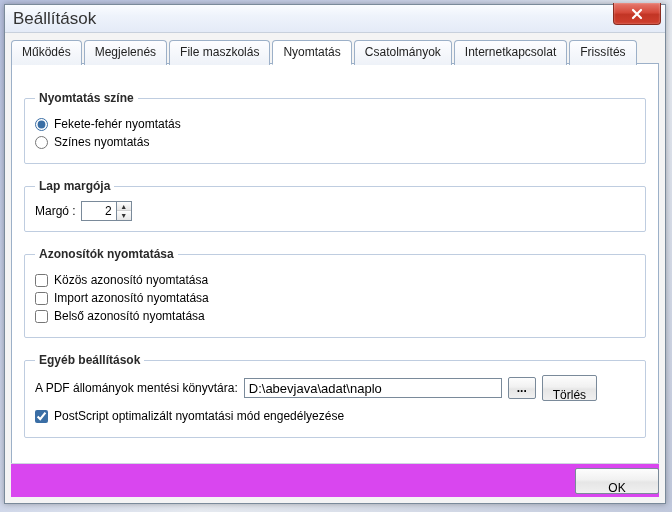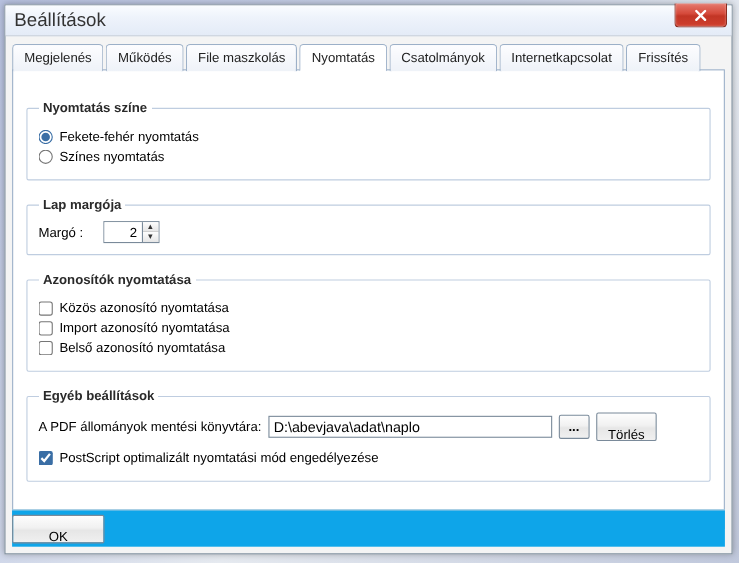--- a/index.html
+++ b/index.html
@@ -82,21 +82,21 @@
     color: #2a2a2a;
     padding: 0 4px;
     font-size: 12px;
   }
   .radio-row, .check-row {
     display: flex; align-items: flex-end; gap: 6px;
     margin: 4px 0;
   }
   .radio-row input, .check-row input { margin: 0; }
   .margin-row {
-    display: flex; align-items: center; gap: 18px;
+    display: flex; align-items: center; gap: 5px;
   }
   .spinner {
     display: inline-flex; align-items: stretch;
     border: 1px solid #7a8a9a; height: 20px;
   }
   .spinner input {
     width: 34px; border: none; text-align: right;
     padding: 0 4px; font-size: 12px; outline: none;
   }
   .spin-btns { display: flex; flex-direction: column; border-left: 1px solid #7a8a9a; }
@@ -124,22 +124,22 @@
     padding: 12px 10px;
     font-size: 12px;
     cursor: default;
     border-radius: 2px;
   }
   .btn.small { padding: 0 6px; min-width: 28px; font-weight: bold; }
   .bottom-bar {
     position: absolute; left: 6px; right: 6px; bottom: 6px;
     height: 34px;
     border-top: 1px solid #cfd6e0;
-    background: #0ea5e9;
-    display: flex; align-items: center; justify-content: flex-start;
+    background: #d946ef;
+    display: flex; align-items: center; justify-content: flex-end;
   }
   .ok-btn { width: 84px; }
   input[type=checkbox], input[type=radio] {
     accent-color: #3a6ea5;
   }
 </style>
 </head>
 <body>
 
 <div class="window">
@@ -147,22 +147,22 @@
     <span class="titlebar-title">Beállítások</span>
     <div class="close-btn">
       <svg viewBox="0 0 12 12">
         <path d="M2 2 L10 10 M10 2 L2 10" stroke="#fff" stroke-width="2.2" stroke-linecap="round"></path>
       </svg>
     </div>
   </div>
 
   <div class="client">
     <div class="tabstrip">
+      <div class="tab">Működés</div>
       <div class="tab">Megjelenés</div>
-      <div class="tab">Működés</div>
       <div class="tab">File maszkolás</div>
       <div class="tab active">Nyomtatás</div>
       <div class="tab">Csatolmányok</div>
       <div class="tab">Internetkapcsolat</div>
       <div class="tab">Frissítés</div>
     </div>
 
     <div class="tabpanel">
 
       <fieldset>

